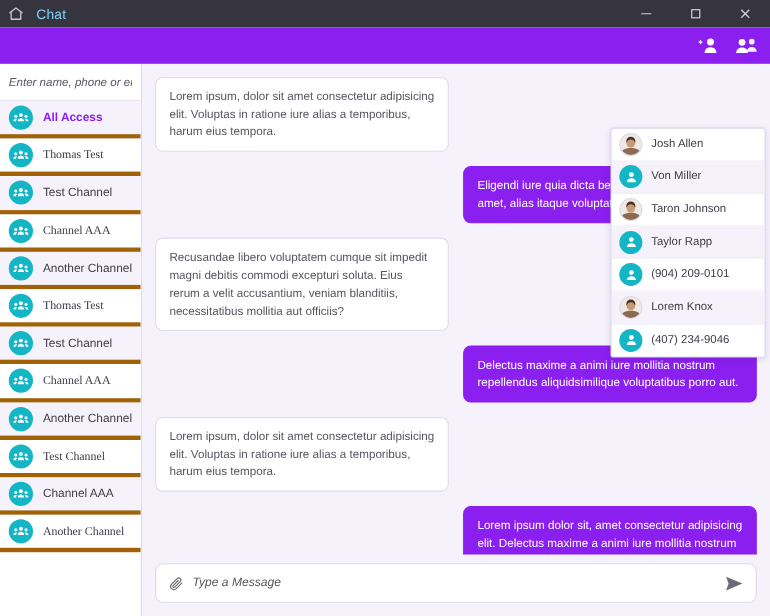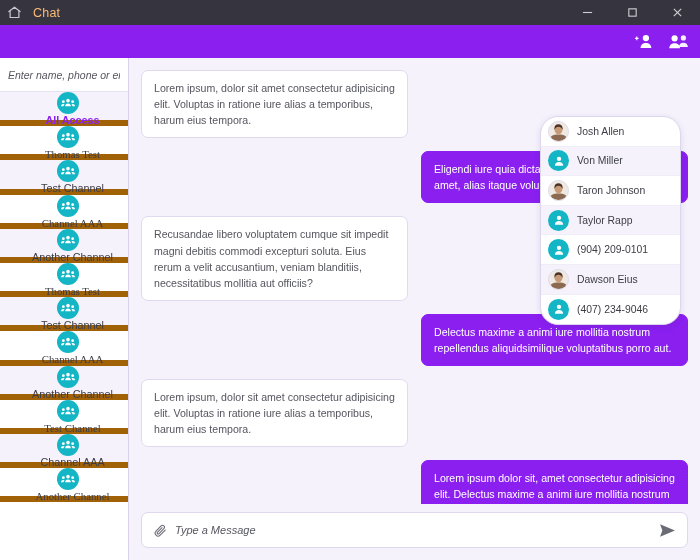--- a/index.html
+++ b/index.html
@@ -27,21 +27,21 @@
     color: #d8d8dd;
   }
   .titlebar .home-ico {
     margin-left: 7px;
     display: flex;
     align-items: center;
   }
   .titlebar .app-title {
     margin-left: 11px;
     font-size: 12.5px;
-    color: #fdba74;
+    color: #7dd3fc;
     letter-spacing: .2px;
   }
   .titlebar .spacer { flex: 1 1 auto; }
   .wbtn {
     width: 45px; height: 25px;
     display: flex; align-items: center; justify-content: center;
     color: #cfcfd6;
   }
 
   
@@ -97,23 +97,22 @@
     background: transparent;
   }
   .search-wrap input::placeholder { color: #56565f; font-style: italic; }
 
   .chan-list { flex: 1 1 auto; overflow: hidden; }
   .chan {
     height: 34.2px;
     display: flex;
     align-items: center;
     padding-left: 8px;
-    border-bottom: 6px solid #a16207;
+    border-bottom: 4px solid #a16207;
     cursor: pointer;
-    flex-direction: column;
   }
   .chan.alt { background: #f5f2fb; }
   .chan.plain { background: #ffffff; font-family: Liberation Serif, serif; }
   .chan .av {
     width: 22px; height: 22px;
     border-radius: 50%;
     background: #14b5c4;
     flex: 0 0 22px;
     display: flex; align-items: center; justify-content: center;
   }
@@ -189,25 +188,25 @@
     font-family: "Liberation Sans", sans-serif;
     background: transparent;
   }
   .composer input::placeholder { color: #55555e; font-style: italic; }
   .clip, .send { display: flex; align-items: center; cursor: pointer; }
 
   
   .contacts {
     position: absolute;
     top: 58px;
-    right: 19px;
+    right: 4px;
     width: 141px;
     background: #ffffff;
     border: 1px solid #ddd6ee;
-    border-radius: 18px;
+    border-radius: 2px;
     overflow: hidden;
     z-index: 20;
     box-shadow: 0 2px 6px rgba(60,40,100,.13);
   }
   .contact {
     height: 29.6px;
     display: flex;
     align-items: center;
     padding-left: 7px;
     cursor: pointer;
@@ -539,21 +538,21 @@
         </div>
         <div class="contact alt">
           <span class="cav photo">
             <svg width="21" height="21" viewBox="0 0 22 22">
               <rect width="22" height="22" fill="#efe9e2"></rect>
               <path d="M0 22c0-5.4 4.6-7.6 11-7.6S22 16.6 22 22z" fill="#8c6a52"></path>
               <ellipse cx="11" cy="9" rx="4.6" ry="5.3" fill="#c99a77"></ellipse>
               <path d="M6.2 7.6c0-3.2 2.1-5 4.8-5s4.8 1.8 4.8 5c0 .9-.3 1.4-.6 1.1-.5-2.3-2.1-3.2-4.2-3.2s-3.7.9-4.2 3.2c-.3.3-.6-.2-.6-1.1z" fill="#4a3326"></path>
             </svg>
           </span>
-          <span class="cnm">Dawson Eius</span>
+          <span class="cnm">Lorem Knox</span>
         </div>
         <div class="contact ">
           <span class="cav icon">
             <svg width="12" height="12" viewBox="0 0 22 22" fill="#ffffff">
               <circle cx="11" cy="7" r="4"></circle>
               <path d="M3.4 19.5c0-4.2 3.4-6.6 7.6-6.6s7.6 2.4 7.6 6.6z"></path>
             </svg>
           </span>
           <span class="cnm">(407) 234-9046</span>
         </div>

